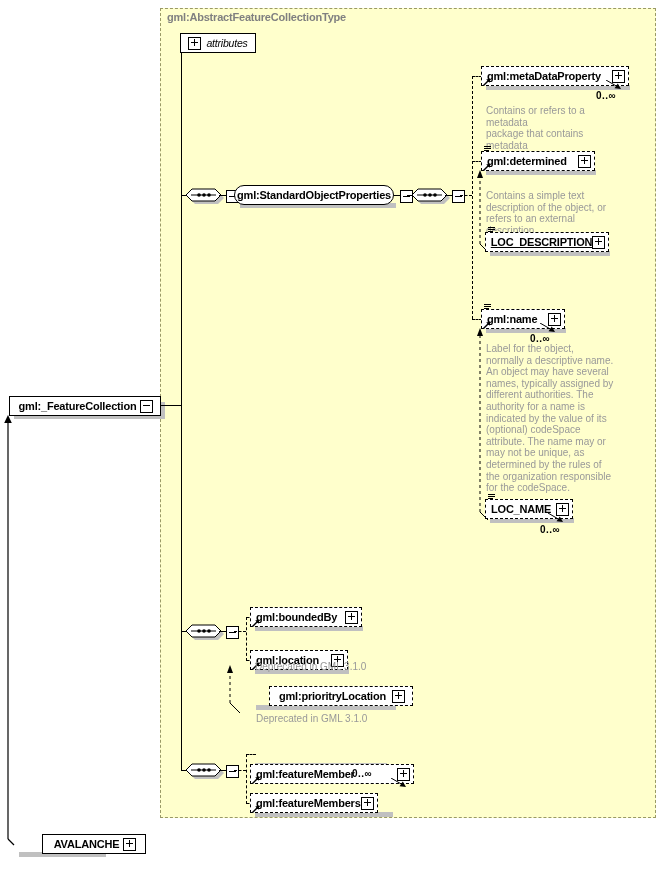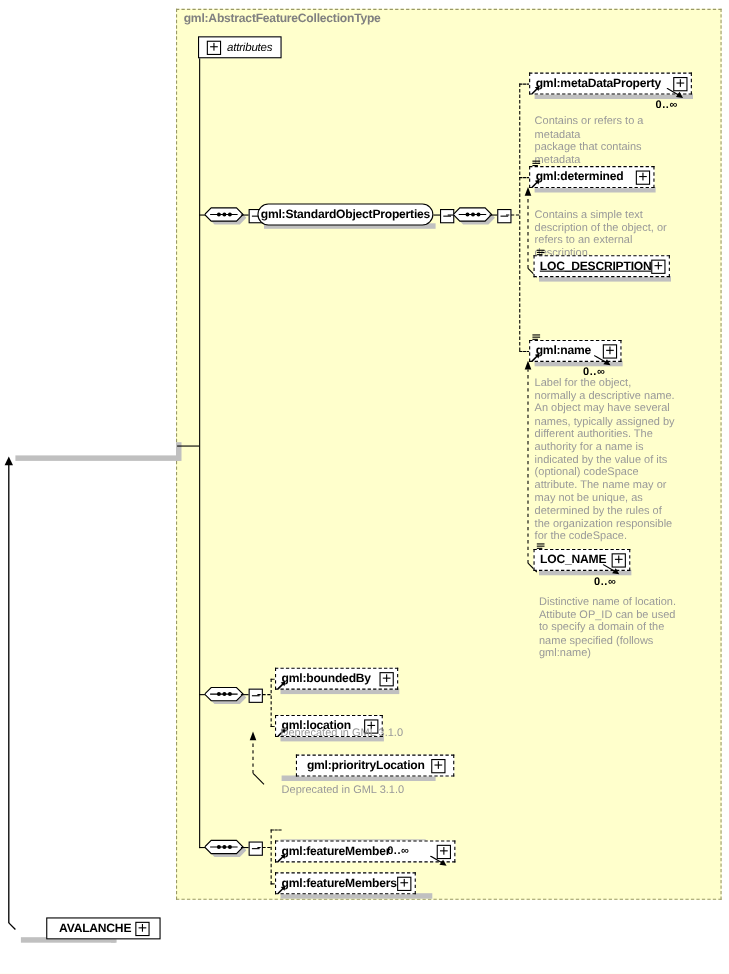--- a/index.html
+++ b/index.html
@@ -116,20 +116,24 @@
 </head>
 <body>
 
 <div id="root">
 
   <div class="type-panel" style="left:160px;top:8px;width:496px;height:810px;"></div>
   <div class="type-title" style="left:167px;top:11px;">gml:AbstractFeatureCollectionType</div>
 
   <div class="shadow" style="left:14px;top:414px;width:150px;height:5px;"></div>
   <div class="shadow" style="left:160px;top:402px;width:5px;height:17px;"></div>
+  <div class="node" style="left:9px;top:396px;width:152px;">
+    <span class="lbl">gml:_FeatureCollection</span>
+    <span class="expander"></span>
+  </div>
 
   <div class="ln h" style="left:161px;top:405px;width:20px;"></div>
 
   <div class="shadow" style="left:19px;top:852px;width:86px;height:5px;"></div>
   <div class="shadow" style="left:101px;top:840px;width:5px;height:17px;"></div>
   <div class="node" style="left:14px;top:834px;width:104px;margin-left:28px;">
     <span class="lbl">AVALANCHE</span>
     <span class="expander plus"></span>
   </div>
 
@@ -290,25 +294,20 @@
       <i></i>
         <i></i>
         <i></i>
     </span>
     <svg class="cardarrow" style="position:absolute;right:6px;bottom:-5px;" viewBox="0 0 18 10" width="18" height="10">
       <polyline points="0,0 12,7" fill="none" stroke="#000" stroke-width="1"></polyline>
       <polygon points="15,9 8.5,8.2 11.8,3.5" fill="#000"></polygon>
     </svg>
   </div>
   <div class="card" style="left:540px;top:524px;">0..∞</div>
-  <div class="anno" style="left:490px;top:542px;width:140px;">Distinctive name of location.
-Attibute OP_ID can be used
-to specify a domain of the
-name specified (follows
-gml:name)</div>
 
   <div class="ln h" style="left:181px;top:631px;width:7px;"></div>
   <div class="seq" style="left:186px;top:620px;">
     <svg width="44" height="24" viewBox="0 0 44 24">
       <polygon points="6,5 29,5 35,11 29,17 6,17 0,11" fill="#c0c0c0" transform="translate(3,3)"></polygon>
       <polygon points="6,5 29,5 35,11 29,17 6,17 0,11" fill="#fff" stroke="#000" stroke-width="1"></polygon>
       <line x1="5" y1="11" x2="30" y2="11" stroke="#000" stroke-width="1"></line>
       <circle cx="13" cy="11" r="1.8" fill="#000"></circle>
       <circle cx="18" cy="11" r="1.8" fill="#000"></circle>
       <circle cx="23" cy="11" r="1.8" fill="#000"></circle>

